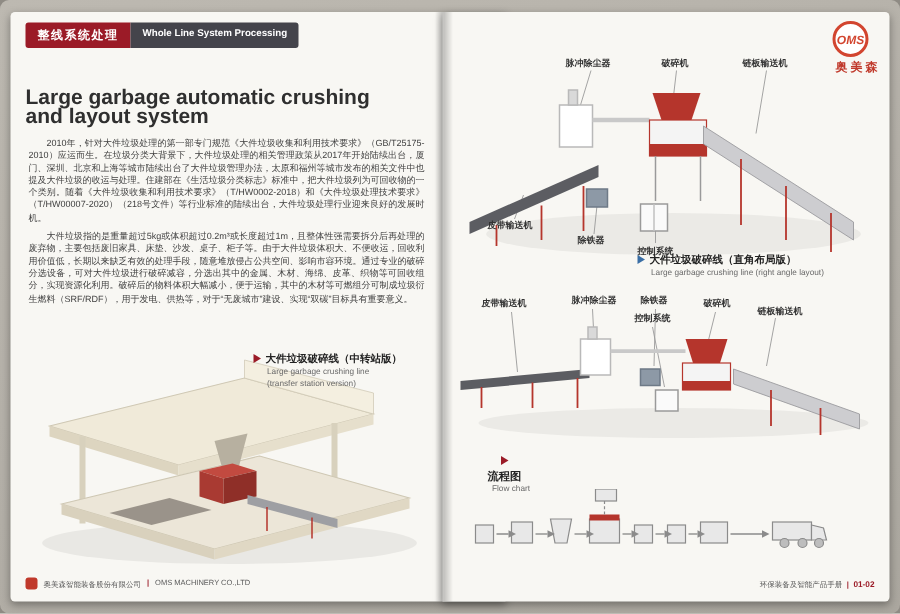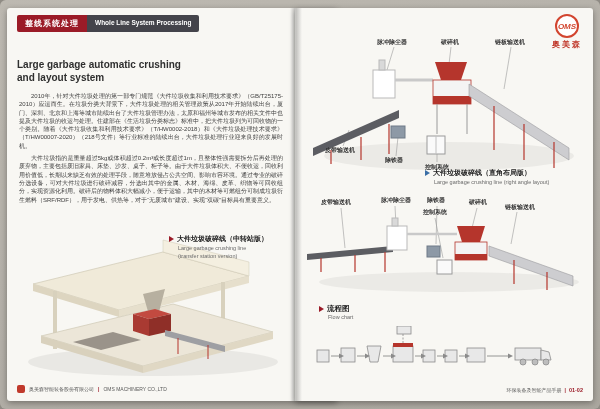--- a/index.html
+++ b/index.html
@@ -11,47 +11,47 @@
   .page-right { left:295px; width:298px; border-radius:0 3px 3px 0; }
   .spine { position:absolute; top:8px; left:290px; width:12px; height:393px;
            background:linear-gradient(to right, rgba(0,0,0,0) 0%, rgba(0,0,0,.22) 50%, rgba(0,0,0,0) 100%); pointer-events:none; }
 
   
   .badge-row { position:absolute; left:10px; top:7px; display:flex; }
   .badge-red { background:#9b1b27; color:#fff; font-size:8px; font-weight:bold; padding:3px 8px; border-radius:2px 0 0 2px; letter-spacing:1px; }
   .badge-dark { background:#44444b; color:#fff; font-size:6.5px; font-weight:bold; padding:4px 8px 3px; border-radius:0 2px 2px 0; }
   .title-banner { position:absolute; left:10px; top:28px; width:268px; height:18px; background:#9b1b27; color:#fff;
                   font-size:11px; font-weight:bold; line-height:18px; padding-left:6px; letter-spacing:.5px; }
-  .title-en { position:absolute; left:10px; top:50px; font-size:10px; font-weight:bold; color:#2f2f2f; line-height:13px; }
+  .title-en { position:absolute; left:10px; top:50px; font-size:14px; font-weight:bold; color:#2f2f2f; line-height:13px; }
   .body-text { position:absolute; left:12px; top:84px; width:264px; font-size:6px; line-height:8.3px; color:#3f3f3f; text-align:justify; }
   .body-text p { text-indent:2em; margin-bottom:4px; }
 
   .illus-left { position:absolute; left:6px; top:224px; width:276px; height:152px; }
   .caption { position:absolute; font-size:7px; color:#222; }
   .caption .cn { font-weight:bold; display:flex; align-items:center; gap:3px; }
   .caption .en { font-size:5.5px; color:#6a6a6a; line-height:6.5px; margin-left:9px; margin-top:1px; }
   .tri-red { width:0; height:0; border-top:3px solid transparent; border-bottom:3px solid transparent; border-left:5px solid #9b1b27; display:inline-block; }
   .tri-blue { width:0; height:0; border-top:3px solid transparent; border-bottom:3px solid transparent; border-left:5px solid #3a6ea5; display:inline-block; }
 
   .footer-left { position:absolute; left:10px; bottom:8px; display:flex; align-items:center; gap:4px; font-size:5px; color:#5a5a5a; }
   .logo-mark { width:8px; height:8px; background:#c0392b; border-radius:2px; position:relative; }
   .footer-sep { color:#9b1b27; font-weight:bold; }
 
   
   .oms-logo { position:absolute; left:252px; top:6px; width:40px; text-align:center; }
   .oms-circle { width:24px; height:24px; border:2px solid #d2452f; border-radius:50%; margin:0 auto; background:#fff;
                 display:flex; align-items:center; justify-content:center; font-style:italic; font-weight:bold; font-size:8px; color:#d2452f; }
-  .oms-cn { font-size:8px; font-weight:bold; color:#c0392b; letter-spacing:2px; margin-top:1px; }
+  .oms-cn { font-size:8px; font-weight:bold; color:#c0392b; letter-spacing:2px; margin-top:1px;text-align:right; }
 
   .illus-box { position:absolute; }
   .illus-box svg { position:absolute; left:0; top:0; }
   .eq-label { position:absolute; font-size:6px; font-weight:bold; color:#333; white-space:nowrap; }
 
   .flow-title { position:absolute; left:24px; top:296px; }
-  .flow-title .cn { font-size:7.5px; font-weight:bold; color:#222; display:flex; align-items:center; gap:3px; }
+  .flow-title .cn { font-size:7.5px; font-weight:bold; color:#222; display:flex; align-items:center; gap:3px;flex-direction:column; }
   .flow-title .en { font-size:5.5px; color:#6a6a6a; margin-left:9px; }
   .flow-svg { position:absolute; left:20px; top:318px; }
 
   .footer-right { position:absolute; right:10px; bottom:8px; font-size:5px; color:#5a5a5a; display:flex; align-items:center; gap:3px; }
   .page-num { color:#9b1b27; font-weight:bold; font-size:5.5px; }
 </style>
 </head>
 <body>
 
 <div class="mat">

